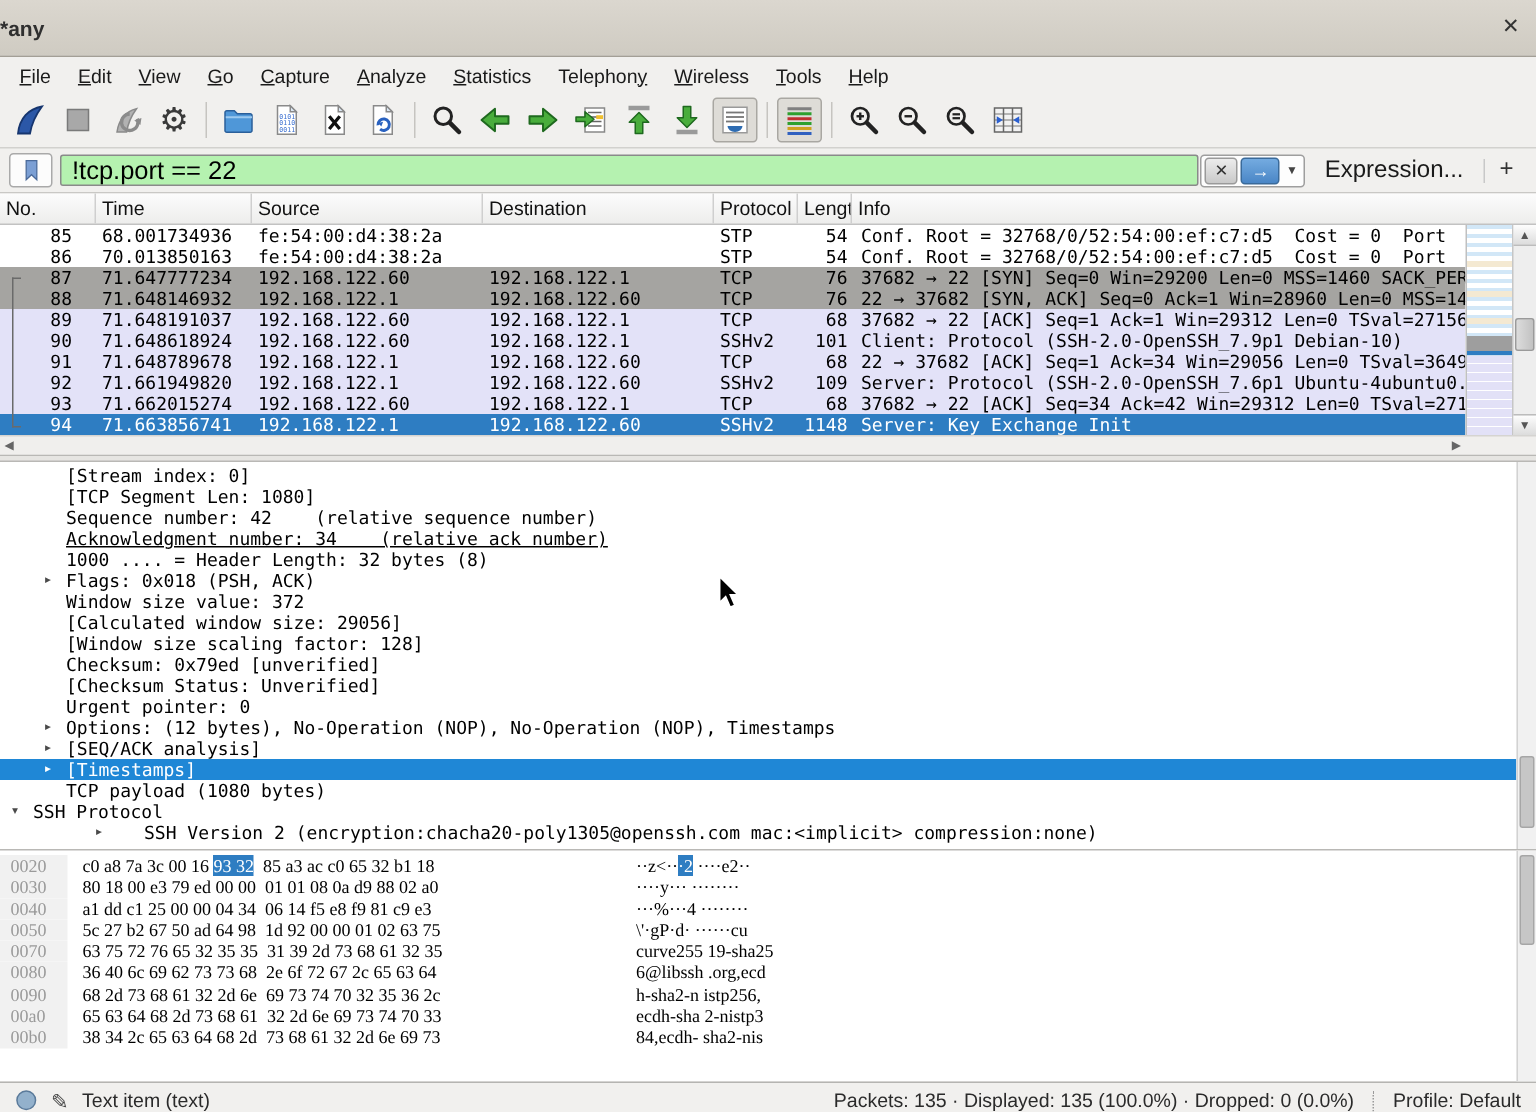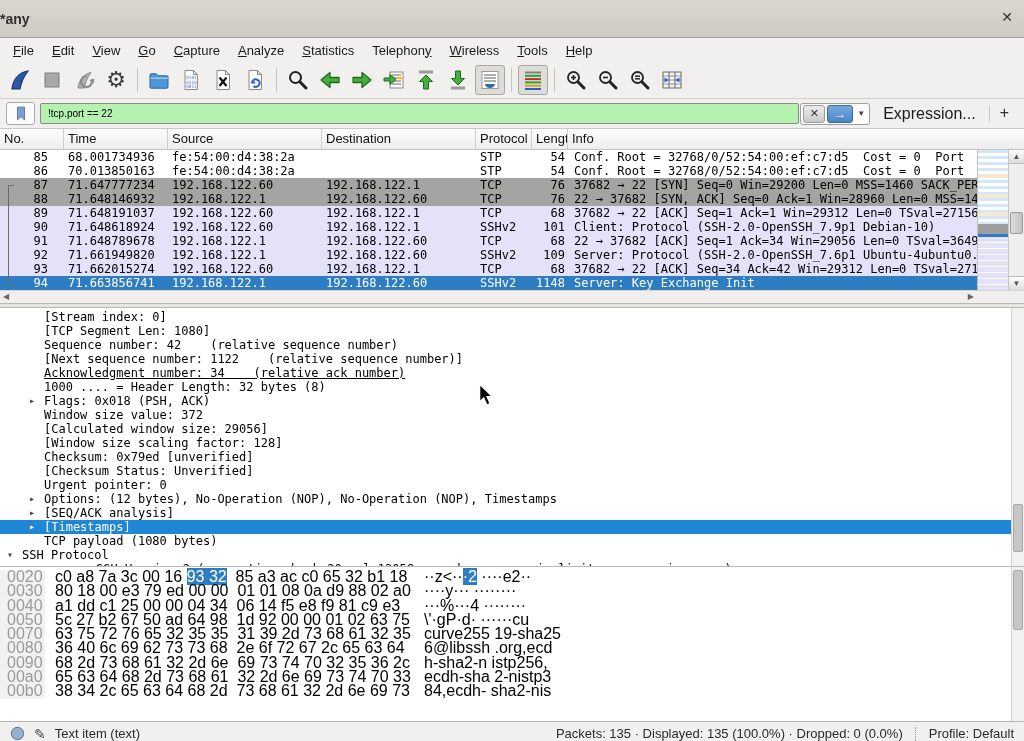--- a/index.html
+++ b/index.html
@@ -20,21 +20,21 @@
         border-radius:3px;box-sizing:border-box;position:relative}
   .tbtn svg{width:24px;height:24px;display:block}
   .tbtn.pressed{background:#dedcd7;border:1px solid #a9a7a2}
   .tsep{width:1px;height:24px;background:#c6c4c0;margin:0 5px}
   .gear{font-size:22px;color:#3a3a3a;line-height:22px}
   
   .filterbar{height:29px;display:flex;align-items:center;padding:0 6px;gap:5px;border-bottom:1px solid #c9c8c5}
   .fbookmark{width:27px;height:21px;border:1px solid #a9a9a9;border-radius:3px;background:#fcfcfc;
              display:flex;align-items:center;justify-content:center}
   .finput{flex:1;height:19px;background:#b5f2b0;border:1px solid #8a8a8a;border-radius:2px;
-          display:flex;align-items:center;padding-left:7px;font-size:10px;color:#000}
+          display:flex;align-items:center;padding-left:7px;font-size:17px;color:#000}
   .fbtns{display:flex;align-items:center;gap:2px;border:1px solid #9e9e9e;border-radius:3px;
          background:#fdfdfd;padding:1px 2px;margin-left:-4px}
   .fx{width:20px;height:16px;background:linear-gradient(#ececec,#c9c9c9);border:1px solid #9a9a9a;
       border-radius:3px;display:flex;align-items:center;justify-content:center;font-size:11px;color:#333}
   .fgo{width:24px;height:16px;background:linear-gradient(#74abe0,#4a86c6);border:1px solid #3a6a9a;
        border-radius:3px;color:#fff;display:flex;align-items:center;justify-content:center;
        font-weight:bold;font-size:12px}
   .fcaret{font-size:8px;color:#444;padding:0 2px}
   .fexpr{font-size:16px;color:#1a1a1a;padding:0 8px;white-space:nowrap}
   .fsep{width:1px;height:16px;background:#c8c8c8}
@@ -89,21 +89,21 @@
   .details-list{flex:1;padding-top:2px;overflow:hidden}
   .dline{height:14px;line-height:14px;position:relative;white-space:pre}
   .dline.dsel{background:#1f87d6;color:#fff}
   .darrow{position:absolute;top:0;font-size:10px;color:#4a4a4a}
   .dsel .darrow{color:#fff}
   .dtext{display:inline-block}
   .minisb{width:12px;background:#f1f1f1;border-left:1px solid #d2d2d2;position:relative}
   .minisb .th{position:absolute;left:1px;right:1px;background:#c6c6c6;border:1px solid #a6a6a6;border-radius:2px}
   
   .hexpane{height:154px;background:#fff;border-top:1px solid #b9b8b5;overflow:hidden;display:flex;
-           font-family:Liberation Sans, sans-serif;font-size:16px;color:#000}
+           font-family:Liberation Serif, serif;font-size:12px;color:#000}
   .hex-list{flex:1;padding-top:3px;overflow:hidden}
   .hrow{height:14.3px;line-height:14.3px;white-space:pre;position:relative}
   .hoff{color:#9a9a9a;background:#f1f1f1;display:inline-block;width:38px;padding-left:7px;margin-right:10px}
   .hascii{position:absolute;left:424px;top:0}
   .hl{background:#2e7dc2;color:#fff}
   
   .statusbar{height:23px;border-top:1px solid #b5b4b1;display:flex;align-items:center;font-size:13px;
              color:#2a2a2a;background:#f1f0ee;padding:0 10px;gap:9px}
   .pencil{font-size:14px;color:#444}
   .stat-right{margin-left:auto;display:flex;gap:0;align-items:center}
@@ -353,21 +353,20 @@
   <span class="harrow-r">▶</span>
 </div>
 
 <div class="splitter"></div>
 
 <div class="details">
   <div class="details-list">
       <div class="dline"><span class="dtext" style="margin-left: 44px;">[Stream index: 0]</span></div>
       <div class="dline"><span class="dtext" style="margin-left: 44px;">[TCP Segment Len: 1080]</span></div>
       <div class="dline"><span class="dtext" style="margin-left: 44px;">Sequence number: 42    (relative sequence number)</span></div>
-      <div class="dline"><span class="dtext" style="margin-left: 44px;">[Next sequence number: 1122    (relative sequence number)]</span></div>
       <div class="dline"><span class="dtext" style="margin-left: 44px; text-decoration: underline;">Acknowledgment number: 34    (relative ack number)</span></div>
       <div class="dline"><span class="dtext" style="margin-left: 44px;">1000 .... = Header Length: 32 bytes (8)</span></div>
       <div class="dline"><span class="darrow" style="left: 29px;">▸</span><span class="dtext" style="margin-left: 44px;">Flags: 0x018 (PSH, ACK)</span></div>
       <div class="dline"><span class="dtext" style="margin-left: 44px;">Window size value: 372</span></div>
       <div class="dline"><span class="dtext" style="margin-left: 44px;">[Calculated window size: 29056]</span></div>
       <div class="dline"><span class="dtext" style="margin-left: 44px;">[Window size scaling factor: 128]</span></div>
       <div class="dline"><span class="dtext" style="margin-left: 44px;">Checksum: 0x79ed [unverified]</span></div>
       <div class="dline"><span class="dtext" style="margin-left: 44px;">[Checksum Status: Unverified]</span></div>
       <div class="dline"><span class="dtext" style="margin-left: 44px;">Urgent pointer: 0</span></div>
       <div class="dline"><span class="darrow" style="left: 29px;">▸</span><span class="dtext" style="margin-left: 44px;">Options: (12 bytes), No-Operation (NOP), No-Operation (NOP), Timestamps</span></div>

